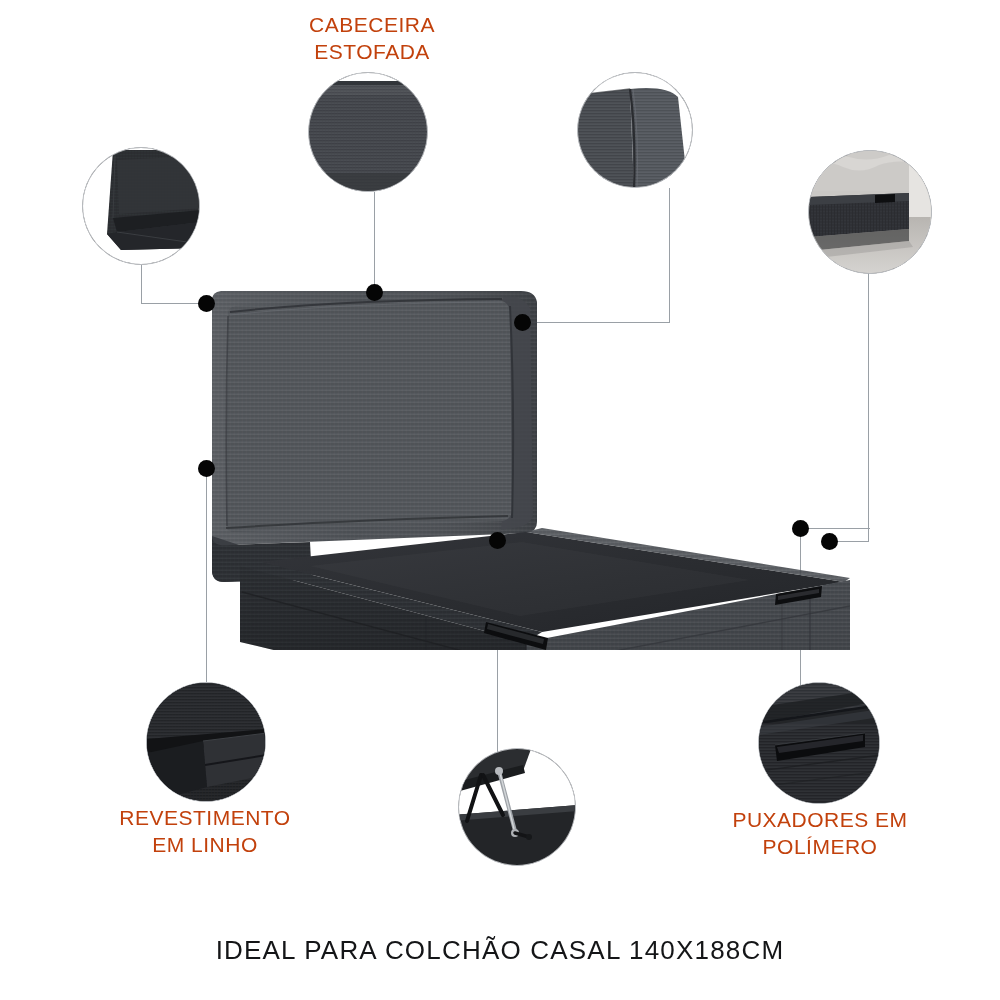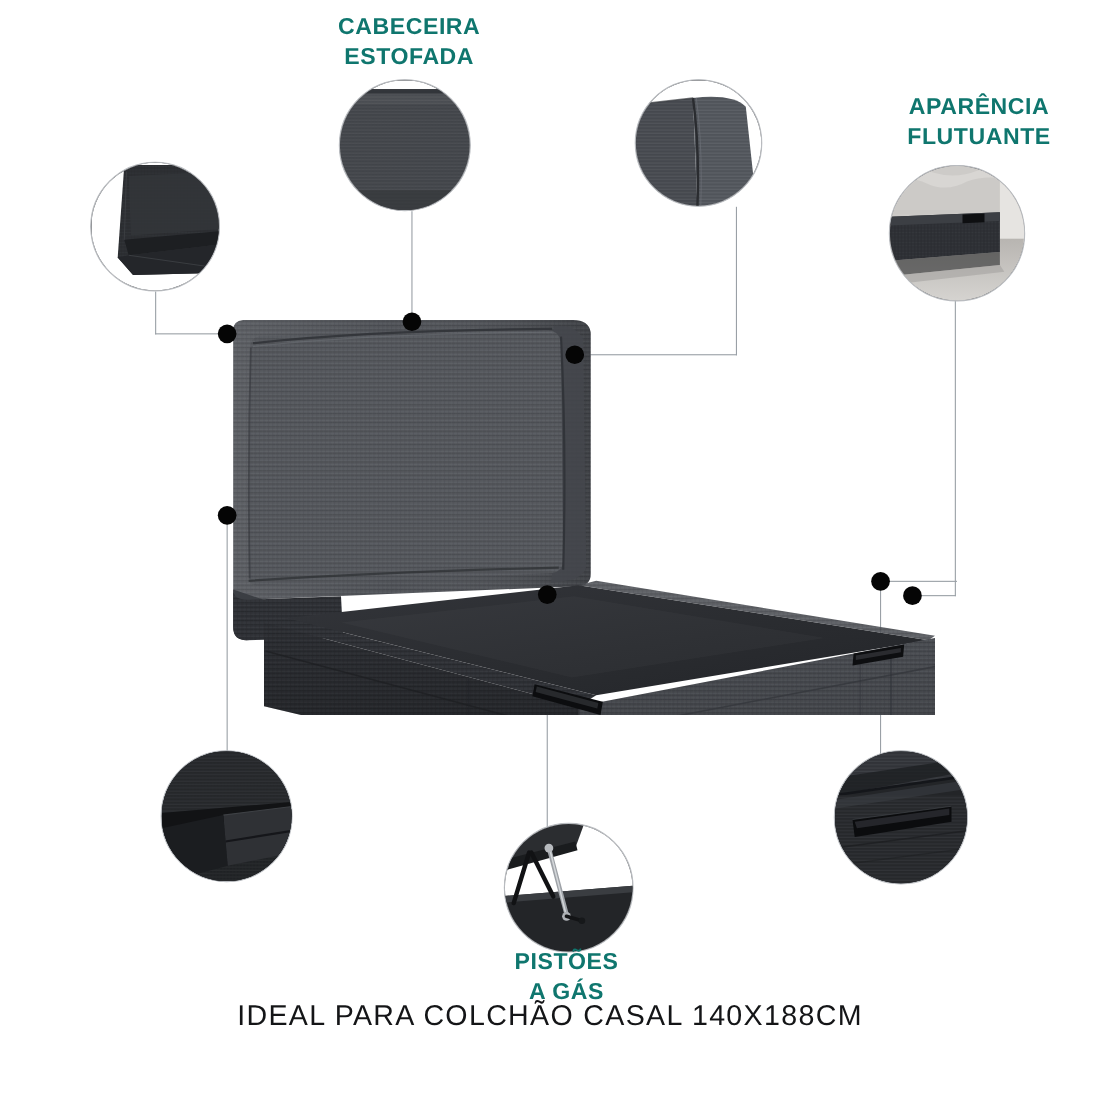--- a/index.html
+++ b/index.html
@@ -10,25 +10,25 @@
     overflow:hidden;
     position:relative;
   }
   #stage{position:absolute;inset:0;width:1000px;height:1000px;}
 
   
   .label{
     position:absolute;
     text-align:center;
     font-family:"Liberation Sans", sans-serif;
-    font-weight:700;
+    font-weight:400;
     font-size:21px;
     line-height:1.28;
     letter-spacing:0.5px;
-    color:#0f766e;
+    color:#c2410c;
     white-space:pre-line;
     text-transform:uppercase;
   }
 
   
   .bubble{
     position:absolute;
     border-radius:50%;
     overflow:hidden;
     border:1px solid #b9bcc0;
@@ -380,23 +380,23 @@
         <path d="M0 104 L122 88" stroke="#1b1d20" stroke-width="1.2" fill="none" opacity=".5"></path>
       </svg>
     </div>
   </div>
 
 
   <div class="label" style="left:262px;top:12px;width:220px;">CABECEIRA
 ESTOFADA</div>
 
 
-  <div class="label" style="left:790px;top:85px;width:200px;">APARÊNCIA
-FLUTUANTE</div>
-
-
-  <div class="label" style="left:425px;top:862px;width:180px;">PISTÕES
-A GÁS</div>
-
-
-  <div id="caption" style="top:908px;">IDEAL PARA COLCHÃO CASAL 140X188CM</div>
+
+  <div class="label" style="left:95px;top:805px;width:220px;">REVESTIMENTO
+EM LINHO</div>
+
+
+  <div class="label" style="left:710px;top:807px;width:220px;">PUXADORES EM
+POLÍMERO</div>
+
+  <div id="caption" style="top:935px;">IDEAL PARA COLCHÃO CASAL 140X188CM</div>
 
 </div>
 
 </body></html>

